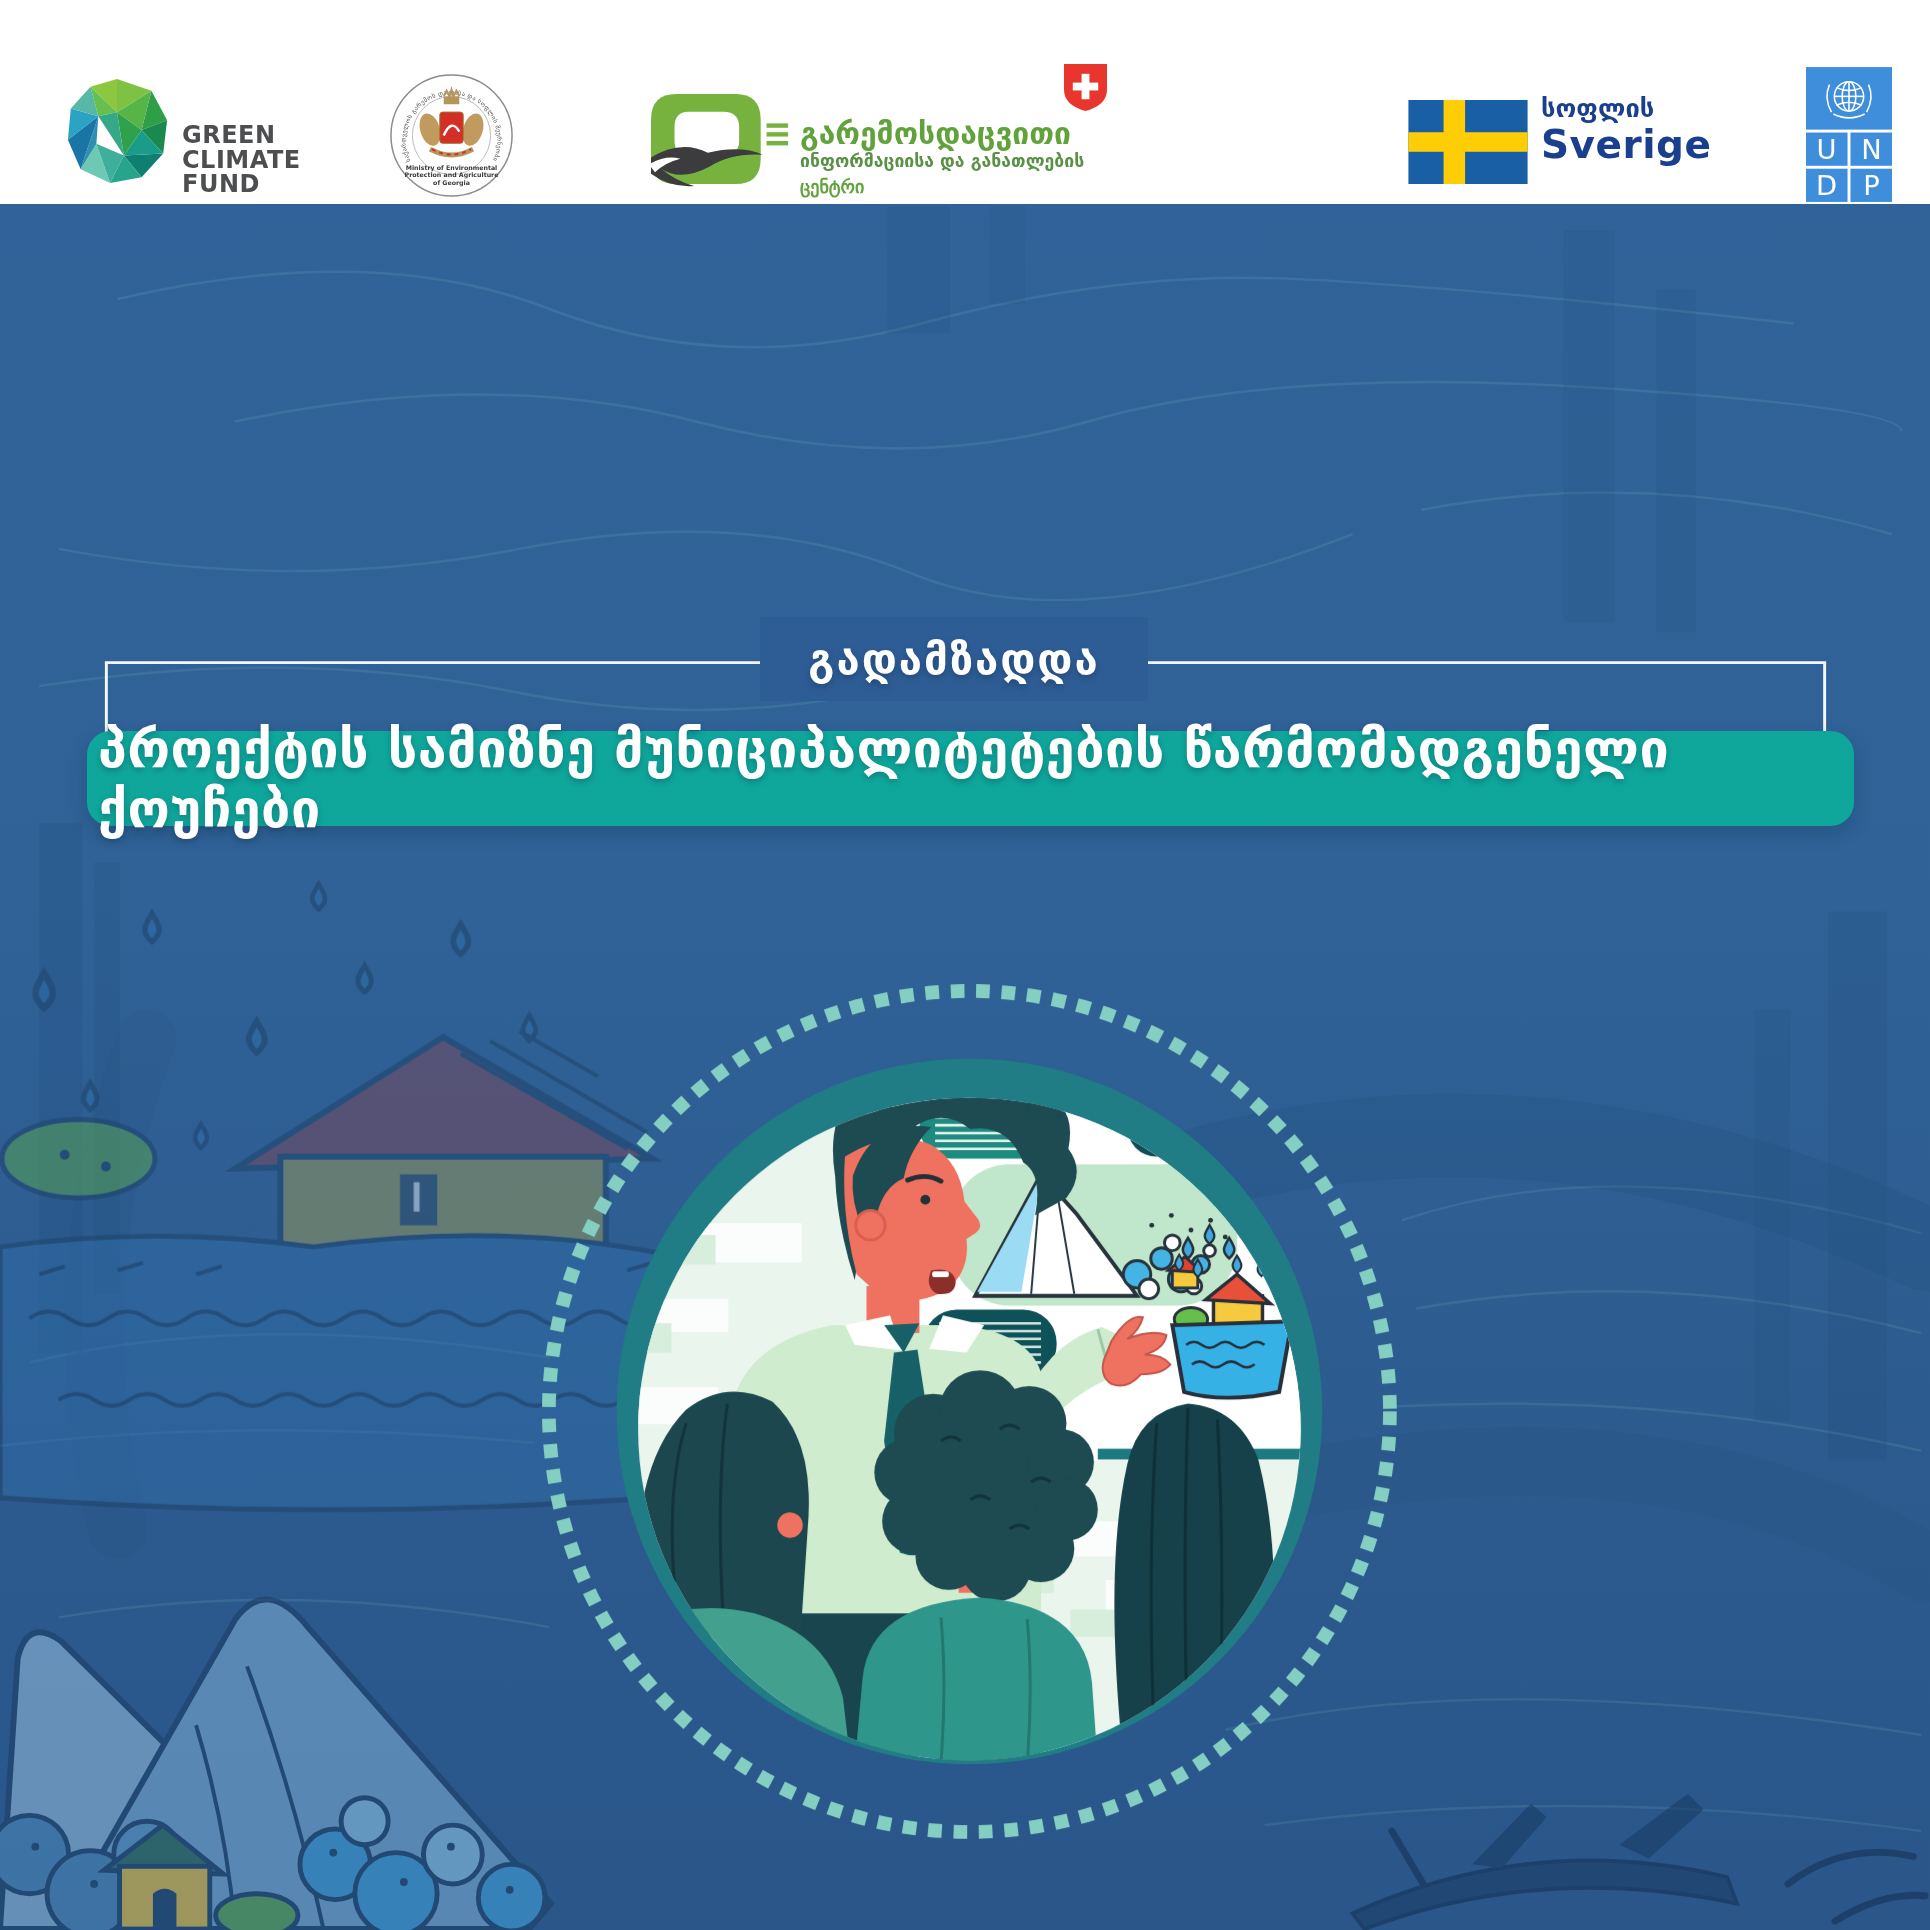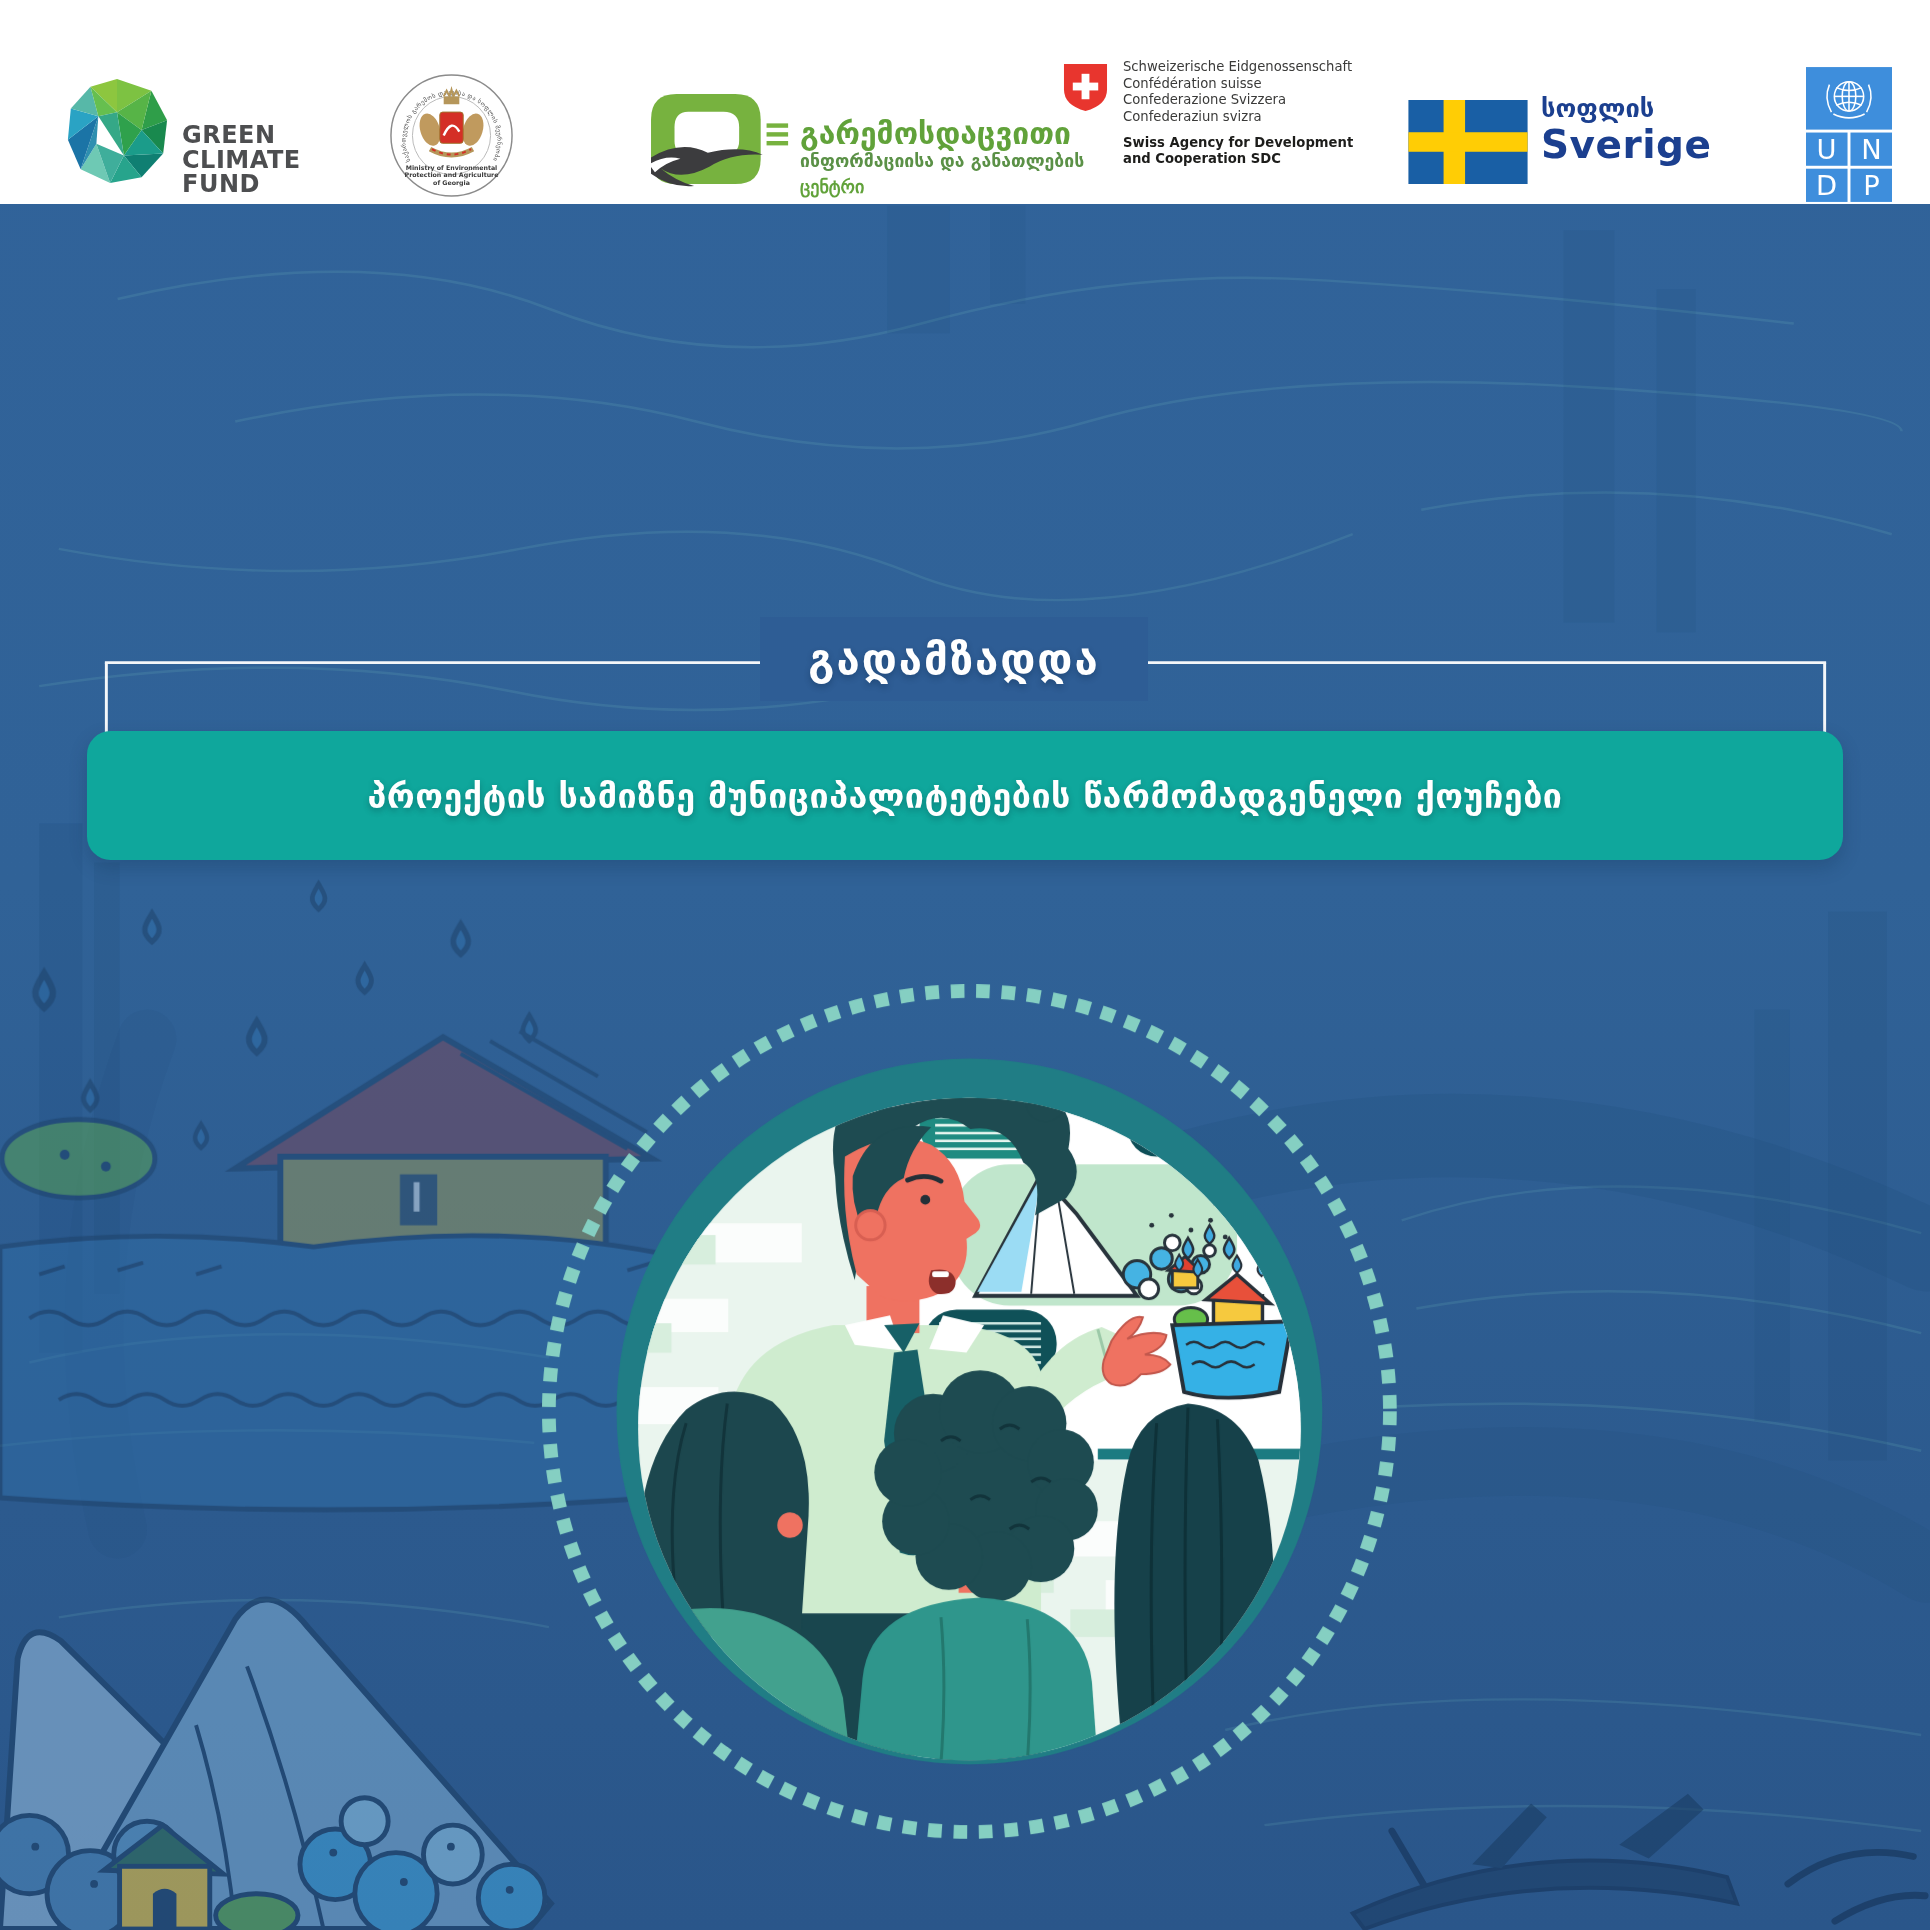--- a/index.html
+++ b/index.html
@@ -20,24 +20,24 @@
   .sweden-text{position:absolute;left:1541px;top:94px;color:#1b3f8f;}
   .sweden-ka{font-size:25.5px;font-weight:700;line-height:29px;}
   .sweden-lat{font-size:39px;font-weight:700;line-height:43px;letter-spacing:0.5px;}
   
   .title{position:absolute;left:0;top:406px;width:1931px;text-align:center;z-index:4;
     color:#fff;font-weight:700;font-size:58px;line-height:93px;letter-spacing:1px;
     text-shadow:0 3.9px 7.8px rgba(8,30,55,.35);}
   .badge{position:absolute;left:760px;top:617px;width:388px;height:84px;background:#2e5d95;z-index:4;
     display:flex;align-items:center;justify-content:center;color:#fff;font-weight:700;
     font-size:42px;letter-spacing:2px;text-shadow:0 2.9px 5.9px rgba(8,30,55,.3);}
-  .banner{position:absolute;left:87px;top:731px;width:1756px;height:129px;background:#0fa79c;
+  .banner{position:absolute;left:87px;top:731px;width:1756px;height:95px;background:#0fa79c;
     border-radius:23.5px;z-index:4;display:flex;align-items:center;justify-content:center;
-    color:#fff;font-weight:700;font-size:34px;letter-spacing:0.5px;
-    text-shadow:0 2.9px 5.9px rgba(8,40,50,.3);box-shadow:0 7.8px 17.6px rgba(8,40,70,.22);}
+    color:#fff;font-weight:700;font-size:52px;letter-spacing:0.5px;
+    text-shadow:0 2.9px 5.9px rgba(8,40,50,.3);box-shadow:0 7.8px 17.6px rgba(8,40,70,.22);padding-left:11px;}
   .bg-svg{position:absolute;left:0;top:0;z-index:1;}
 </style>
 </head>
 <body>
 
 <div class="poster">
 
   <svg class="bg-svg" width="1931" height="1931" viewBox="0 0 1970 1970">
     <defs>
       <clipPath id="innerCircle">
@@ -391,30 +391,20 @@
       <div class="eiec-l1">გარემოსდაცვითი</div>
       <div class="eiec-l2">ინფორმაციისა და განათლების</div>
       <div class="eiec-l3">ცენტრი</div>
     </div>
 
     <svg class="hlogo" style="left:1063px;top:63px" width="45" height="49" viewBox="0 0 46 50">
       <path d="M1,1 H45 V27 Q45,43 23,49 Q1,43 1,27 Z" fill="#e8352e"></path>
       <rect x="19" y="11" width="8" height="26" fill="#ffffff"></rect>
       <rect x="10" y="20" width="26" height="8" fill="#ffffff"></rect>
     </svg>
-    <div class="swiss-text">
-      <div>Schweizerische Eidgenossenschaft</div>
-      <div>Confédération suisse</div>
-      <div>Confederazione Svizzera</div>
-      <div>Confederaziun svizra</div>
-      <div class="swiss-agency">
-        <div>Swiss Agency for Development</div>
-        <div>and Cooperation SDC</div>
-      </div>
-    </div>
 
     <svg class="hlogo" style="left:1408px;top:100px" width="120" height="84" viewBox="0 0 122 86">
       <rect width="122" height="86" fill="#195fa5"></rect>
       <rect x="36" width="22" height="86" fill="#ffcd05"></rect>
       <rect y="33" width="122" height="20" fill="#ffcd05"></rect>
     </svg>
     <div class="sweden-text">
       <div class="sweden-ka">სოფლის</div>
       <div class="sweden-lat">Sverige</div>
     </div>

